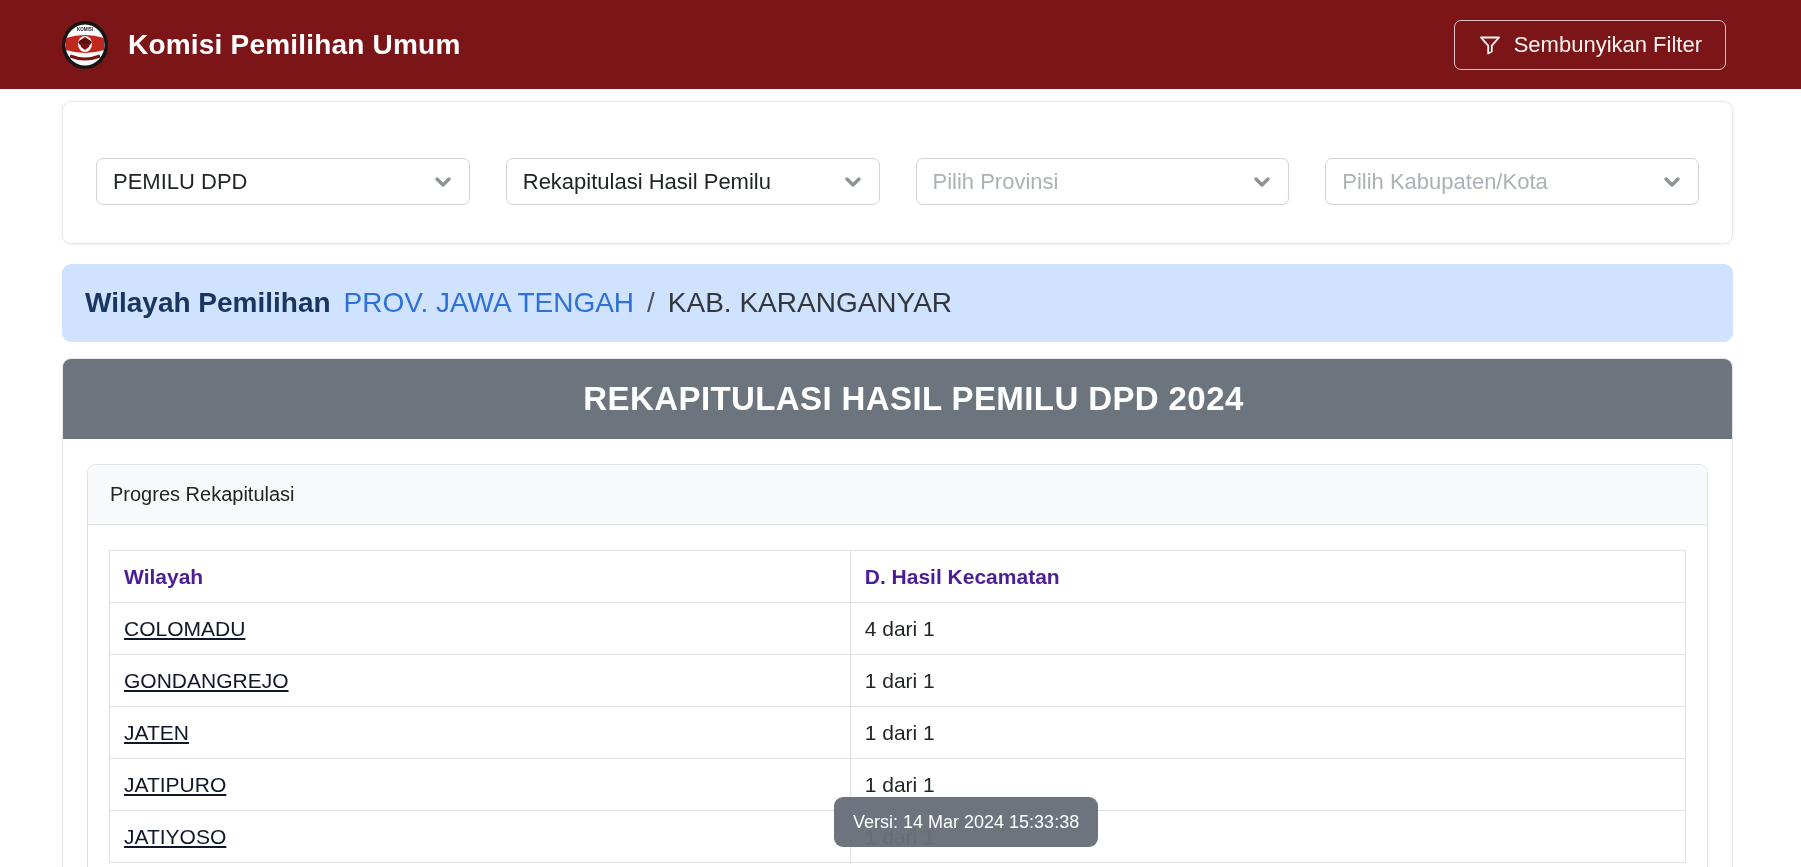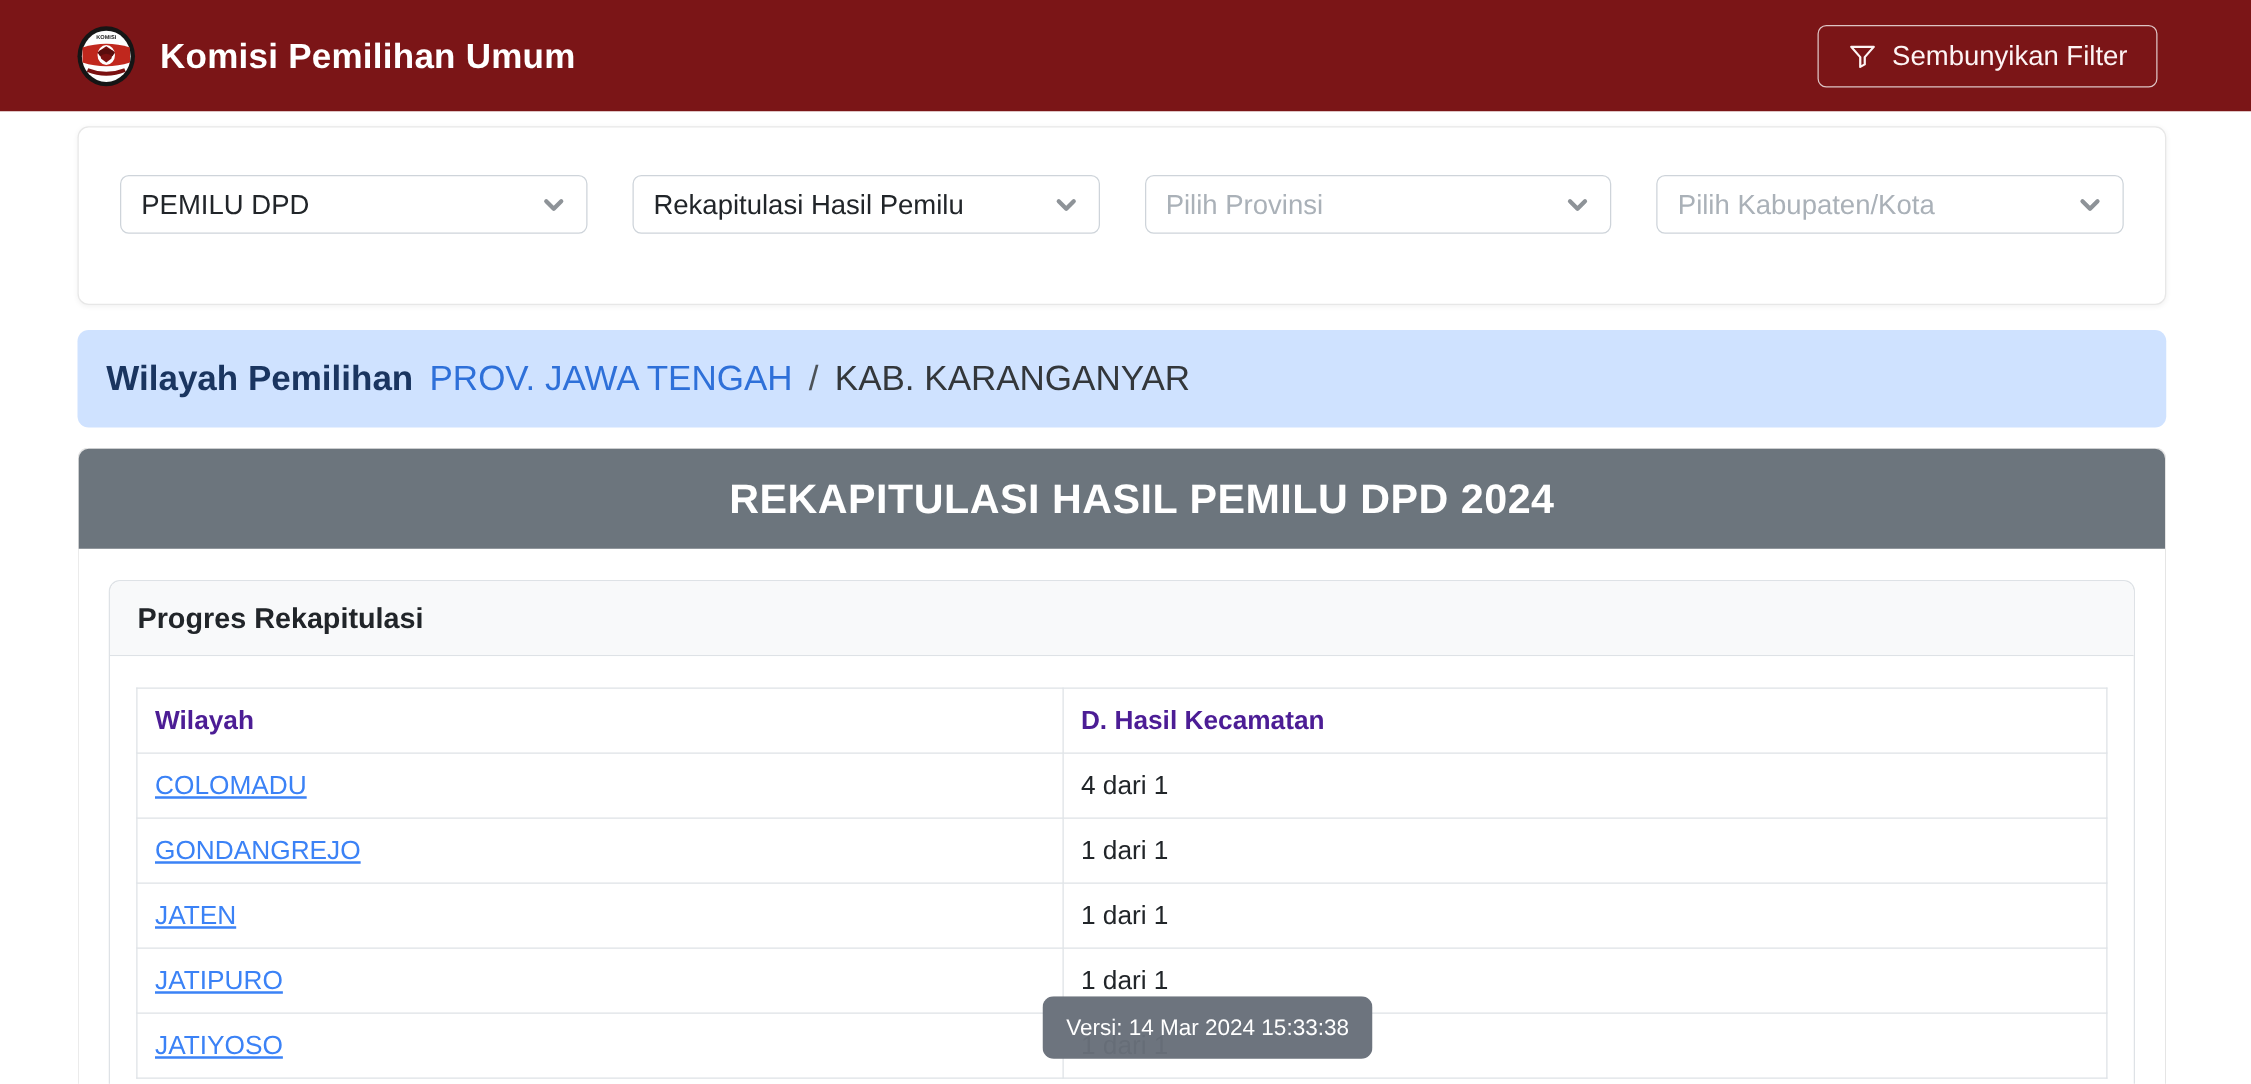--- a/index.html
+++ b/index.html
@@ -15,21 +15,21 @@
     background:transparent; border:1px solid rgba(255,255,255,.75); border-radius:7px;
     color:#fdf4f4; font-size:22px; padding:11px 23px; cursor:pointer;
     font-family:inherit; }
   .filter-toggle svg { display:block; }
 
   
   .page { padding:0 68px 0 62px; }
 
   
   .filter-card { margin-top:12px; height:143px; background:#fff; border:1px solid #e7e7e7;
-    border-radius:9px; box-shadow:0 1px 4px rgba(0,0,0,.05); padding:38px 33px; }
+    border-radius:9px; box-shadow:0 1px 4px rgba(0,0,0,.05); padding:56px 33px; }
   .filter-row { display:flex; gap:36px; }
   .select { flex:1 1 0; height:47px; border:1px solid #ced4da; border-radius:7px;
     display:flex; align-items:center; padding:0 16px; font-size:22px; color:#212529;
     background:#fff; cursor:pointer; }
   .select .val { flex:1 1 auto; white-space:nowrap; overflow:hidden; }
   .select.placeholder .val { color:#aab1b8; }
   .select .chev { flex:0 0 auto; margin-left:8px; }
 
   
   .crumb-bar { margin-top:20px; height:78px; background:#cfe2ff; border-radius:9px;
@@ -44,29 +44,29 @@
     border-bottom:none; border-radius:9px 9px 0 0; min-height:520px; }
   .banner { height:80px; background:#6c757d; border-radius:8px 8px 0 0;
     display:flex; align-items:center; justify-content:center;padding-left:32px; }
   .banner-title { color:#fff; font-weight:bold; font-size:33px; letter-spacing:.4px; }
   .main-body { padding:25px 24px; }
 
   
   .progress-card { border:1px solid #dee2e6; border-radius:9px; background:#fff; }
   .progress-header { background:#f8f9fa; border-bottom:1px solid #dee2e6;
     border-radius:8px 8px 0 0; height:60px; display:flex; align-items:center;
-    padding:0 22px; font-size:23px; color:#212529;font-weight:bold; }
+    padding:0 22px; font-size:20px; color:#212529; }
   .progress-body { padding:25px 21px 40px 21px; }
 
   table.rekap { width:100%; border-collapse:collapse; font-size:21px; }
   table.rekap th, table.rekap td { border:1px solid #dee2e6; height:52px;
     padding:0 14px; text-align:left; vertical-align:middle; }
   table.rekap th { font-weight:bold; color:#4c1d95;margin-top:44px; }
   table.rekap th:first-child, table.rekap td:first-child { width:47%; }
-  a.wilayah-link { color:#3b82f6; text-decoration:underline; }
+  a.wilayah-link { color:#0f172a; text-decoration:underline; }
 
   
   .version-toast { position:fixed; left:807px; top:797px; height:50px;
     background:rgba(104,112,122,.97); color:#fff; font-size:18px;
     border-radius:9px; display:flex; align-items:center; padding:0 19px;
     white-space:nowrap;margin-left:27px; }
 </style>
 </head>
 <body>
 

